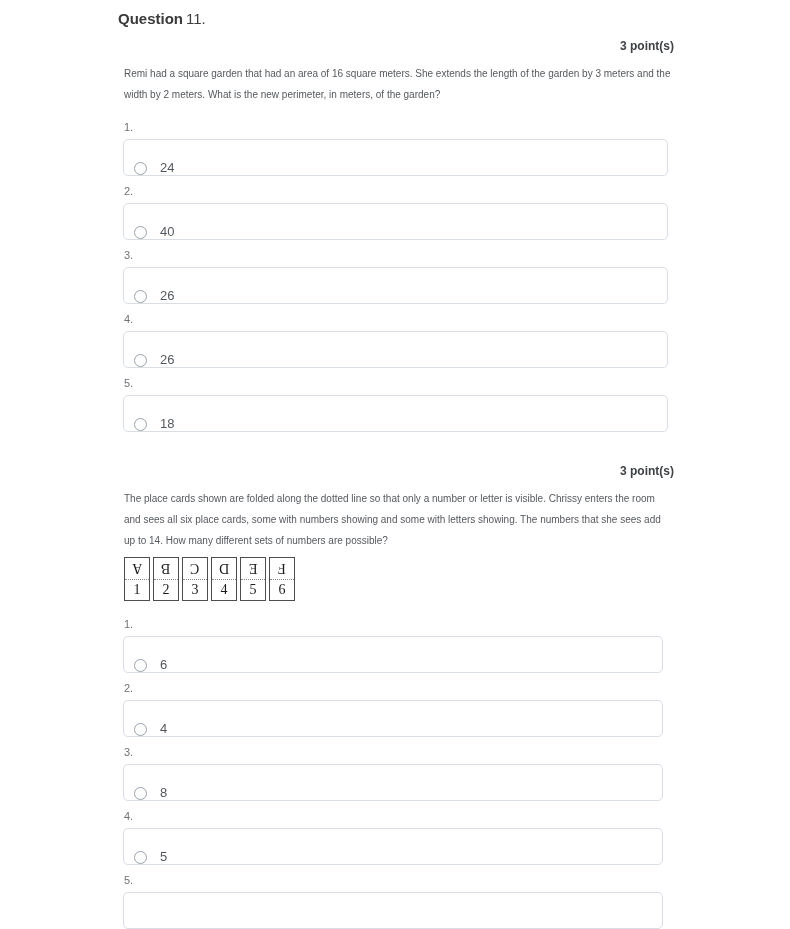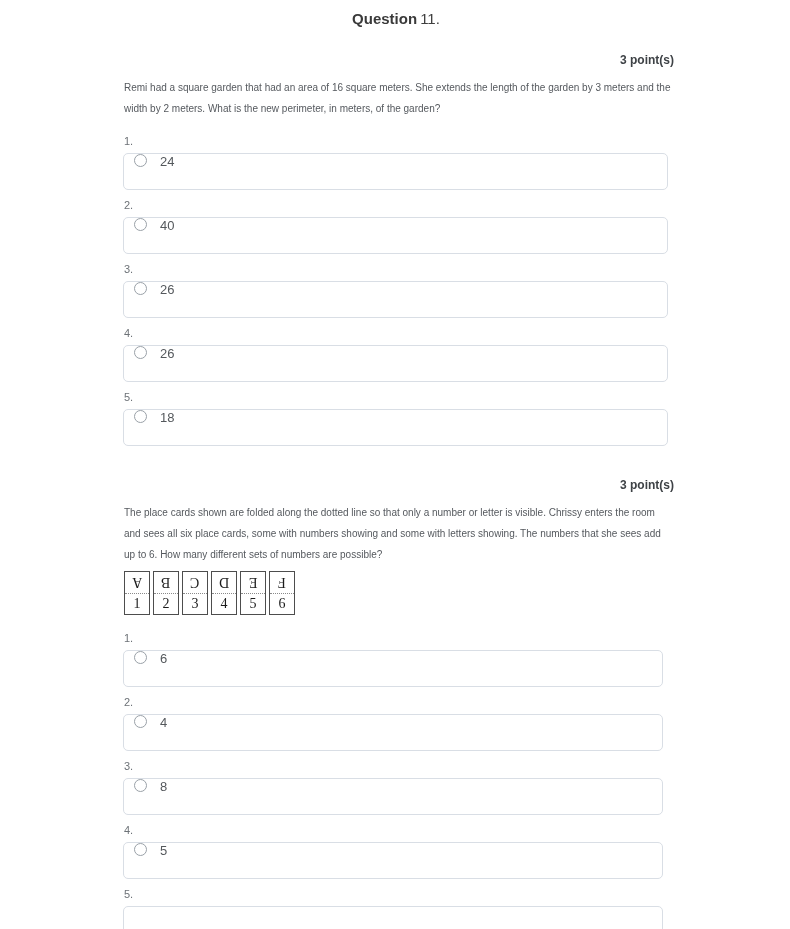--- a/index.html
+++ b/index.html
@@ -16,29 +16,28 @@
     background: #ffffff;
   }
   .question { }
   .question + .question { margin-top: 32px; }
   .q-title {
     margin-left: -6px;
     font-size: 15px;
     font-weight: 700;
     color: #3a3a3a;
     line-height: 19px;
-    text-align: center;
   }
   .q-title .q-number {
     font-weight: 400;
     margin-left: 3px;
     color: #3f3f3f;
   }
   .points-row {
-    margin-top: 25px;
+    margin-top: 11px;
     text-align: right;
     font-size: 12px;
     font-weight: 700;
     color: #3e4246;
     line-height: 15px;
   }
   .q-text {
     margin-top: 9px;
     font-size: 10px;
     line-height: 21px;
@@ -55,21 +54,21 @@
     line-height: 14px;
     margin-bottom: 5px;
   }
   .option-box {
     box-sizing: border-box;
     height: 37px;
     border: 1px solid #d9dee5;
     border-radius: 5px;
     background: #ffffff;
     display: flex;
-    align-items: flex-start;
+    align-items: flex-end;
     padding-left: 10px;
     cursor: pointer;
   }
   .q11 .option-box { width: 545px; margin-left: -1px; }
   .q12 .option-box { width: 540px; margin-left: -1px; }
   .radio {
     box-sizing: border-box;
     width: 13px;
     height: 13px;
     border: 1.5px solid #9aa1a8;
@@ -166,21 +165,21 @@
         <div class="option-box">
           <span class="radio"></span>
           <span class="option-value">18</span>
         </div>
       </div>
     </div>
   </div>
 
   <div class="question q12">
     <div class="points-row">3 point(s)</div>
-    <div class="q-text">The place cards shown are folded along the dotted line so that only a number or letter is visible. Chrissy enters the room and sees all six place cards, some with numbers showing and some with letters showing. The numbers that she sees add up to 6. How many different sets of numbers are possible?</div>
+    <div class="q-text">The place cards shown are folded along the dotted line so that only a number or letter is visible. Chrissy enters the room and sees all six place cards, some with numbers showing and some with letters showing. The numbers that she sees add up to 14. How many different sets of numbers are possible?</div>
 
     <div class="cards-row">
       <div class="card">
         <div class="card-letter">
             <span>A</span>
           </div>
         <div class="card-number">1</div>
       </div>
       <div class="card">
         <div class="card-letter">

